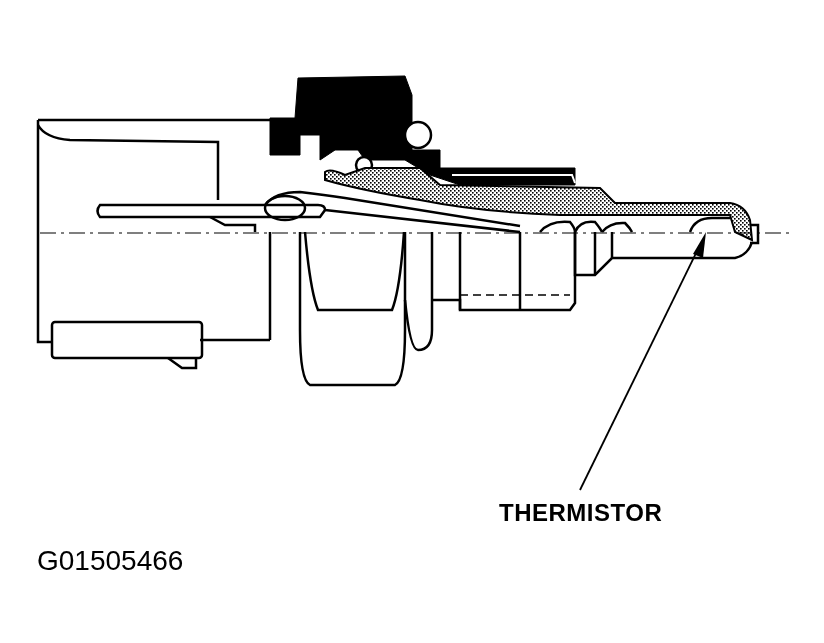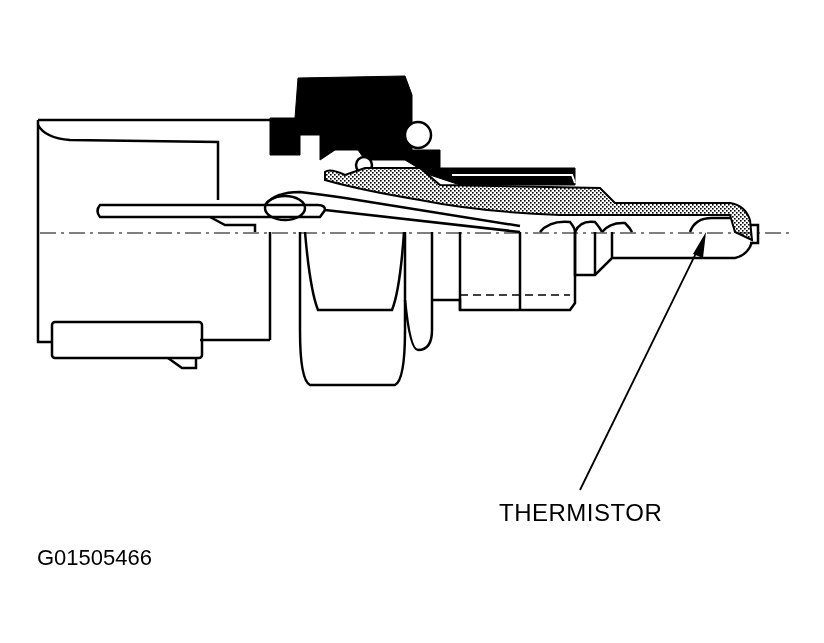--- a/index.html
+++ b/index.html
@@ -1,19 +1,19 @@
 <!DOCTYPE html>
 <html><head>
 <meta charset="utf-8">
 <style>
   html, body { margin: 0; padding: 0; background: #ffffff; }
   body { width: 824px; height: 643px; position: relative; overflow: hidden; font-family: "Liberation Sans", sans-serif; }
   #drawing { position: absolute; left: 0; top: 0; width: 824px; height: 643px; }
-  .label-thermistor { position: absolute; left: 499px; top: 499px; font-family: "Liberation Sans", sans-serif; font-weight: normal; font-size: 24px; letter-spacing: 0.5px; color: #000; }
-  .label-figure-id { position: absolute; left: 37px; top: 545px; font-family: "Liberation Sans", sans-serif; font-size: 22px; color: #000; }
+  .label-thermistor { position: absolute; left: 499px; top: 499px; font-family: "Liberation Sans", sans-serif; font-weight: bold; font-size: 24px; letter-spacing: 0.5px; color: #000; }
+  .label-figure-id { position: absolute; left: 37px; top: 545px; font-family: "Liberation Sans", sans-serif; font-size: 28px; color: #000; }
 </style>
 </head>
 <body>
 
 <svg id="drawing" viewBox="0 0 824 643" xmlns="http://www.w3.org/2000/svg">
   <defs>
     <pattern id="stipple" width="4" height="4" patternUnits="userSpaceOnUse">
       <rect width="4" height="4" fill="#fff"></rect>
       <rect x="0" y="0" width="1.6" height="1.6" fill="#000"></rect>
       <rect x="2" y="2" width="1.6" height="1.6" fill="#000"></rect>

